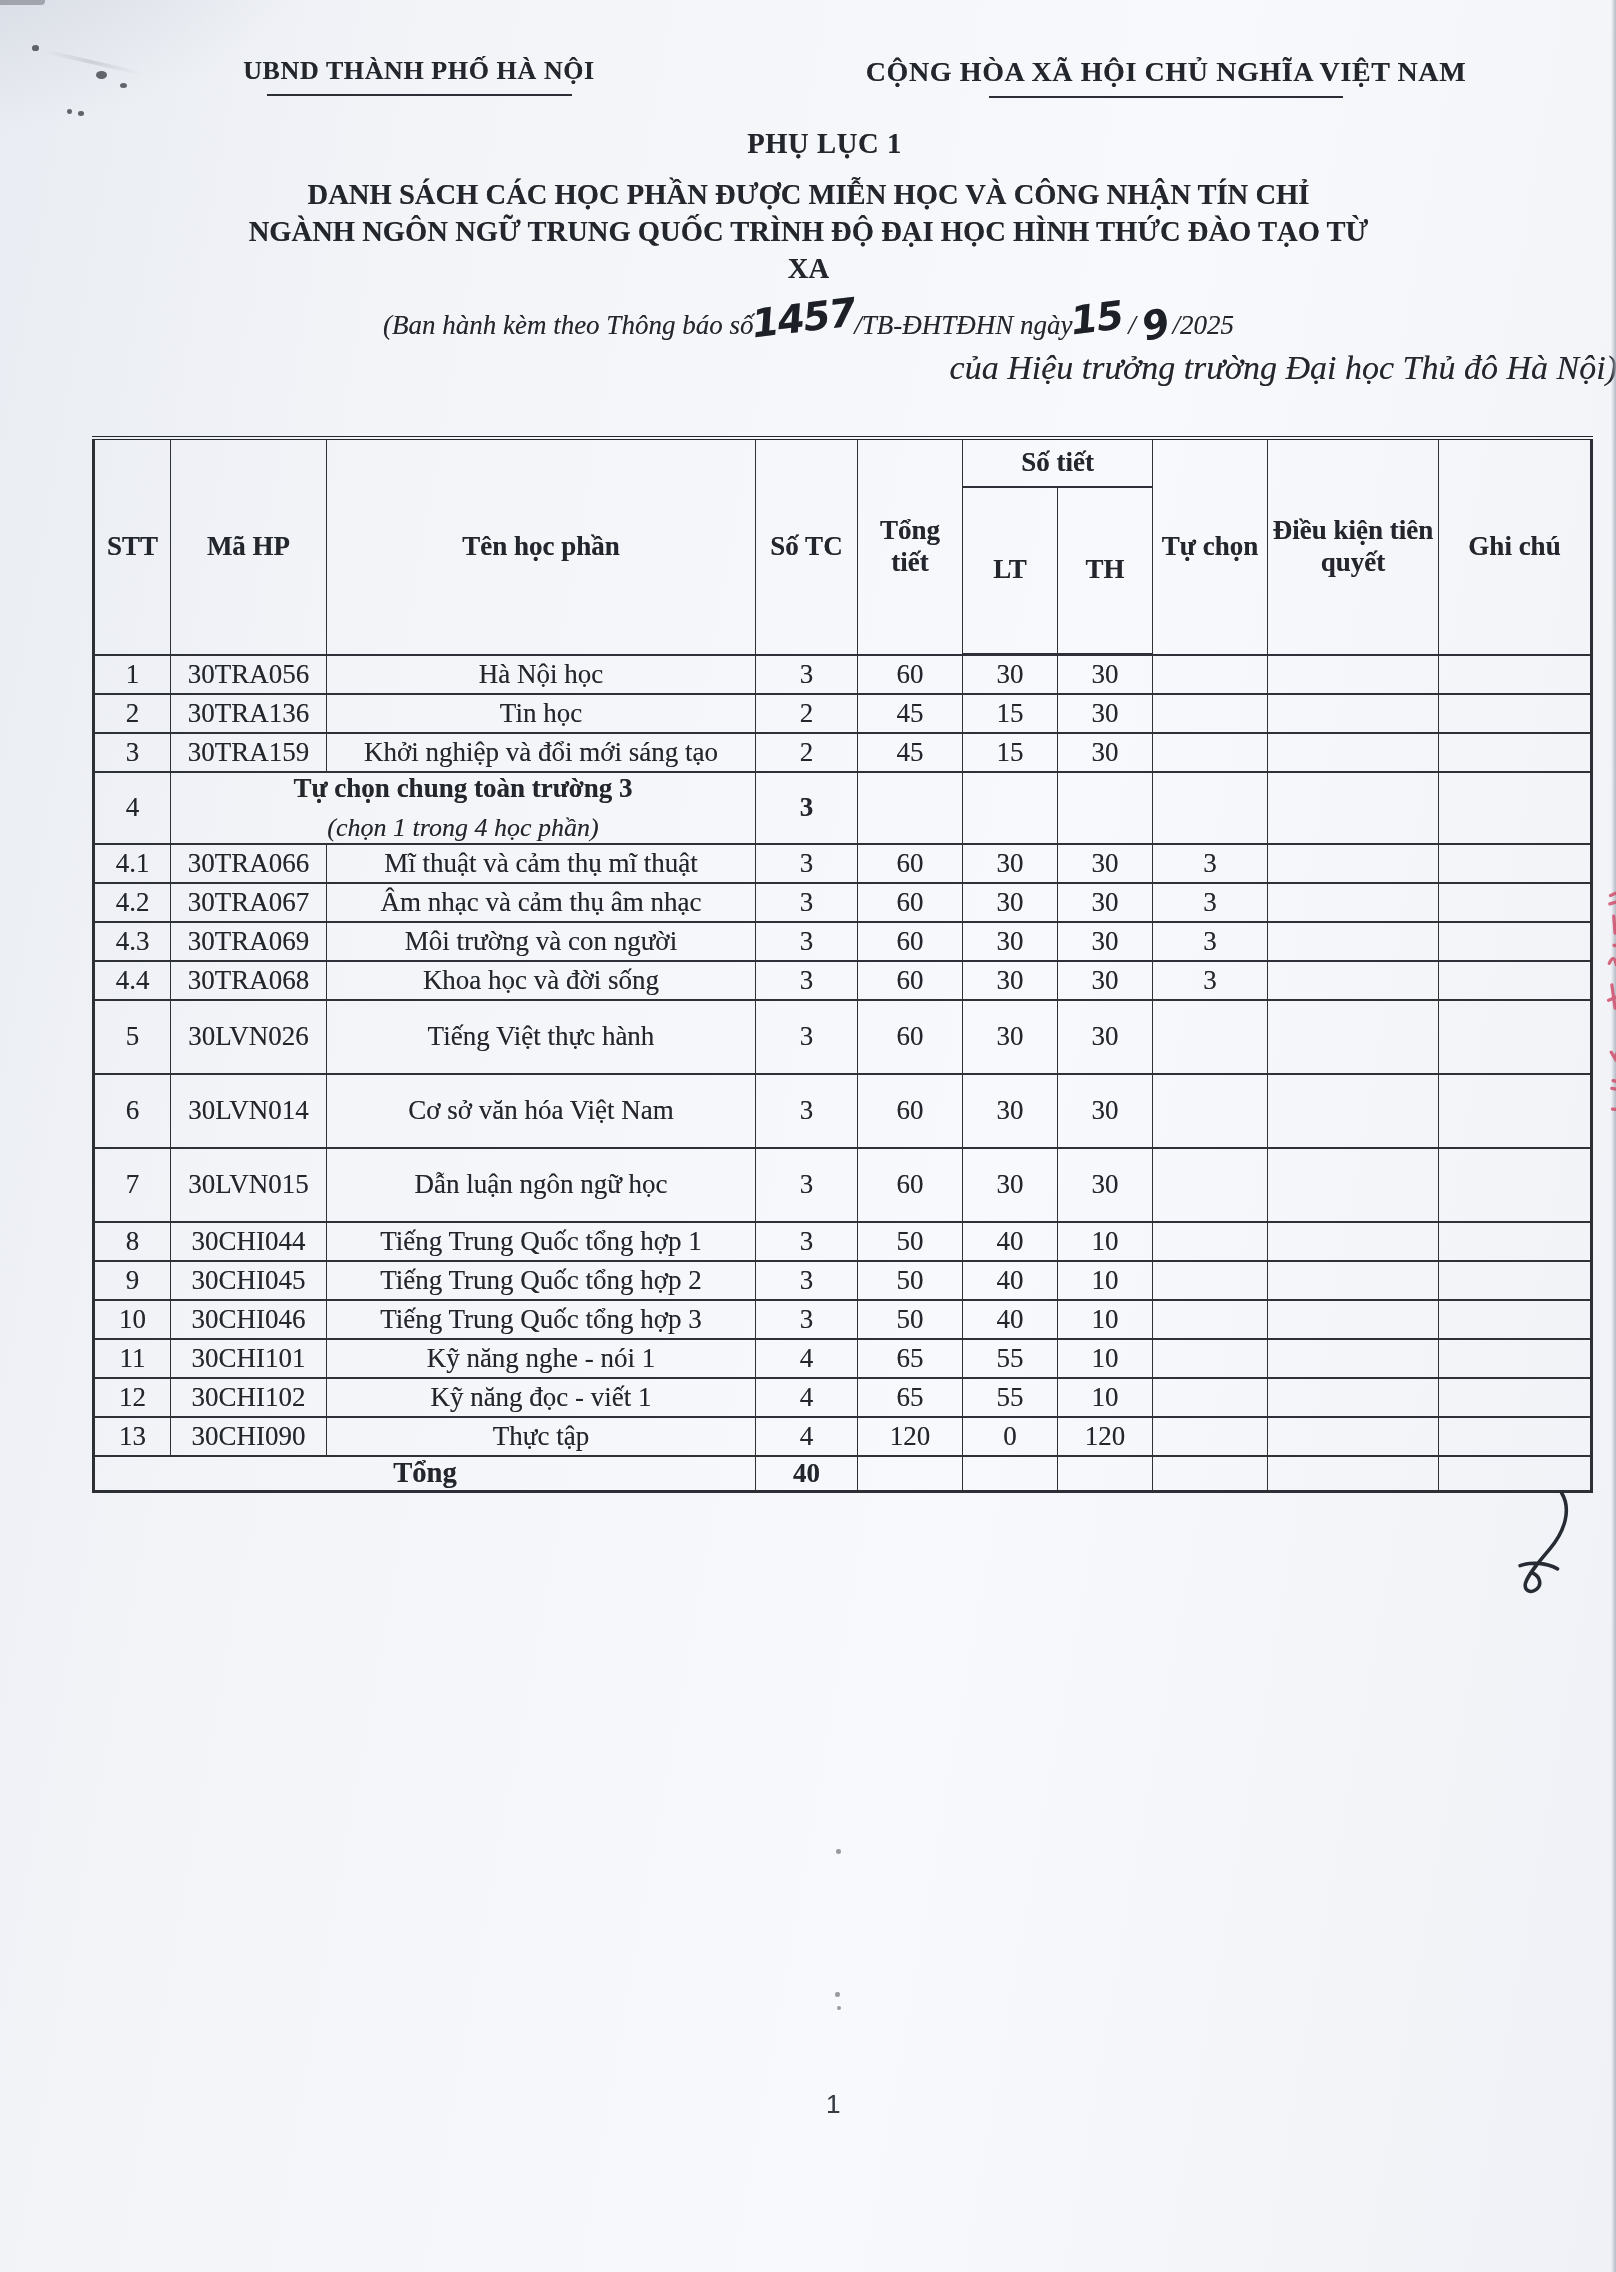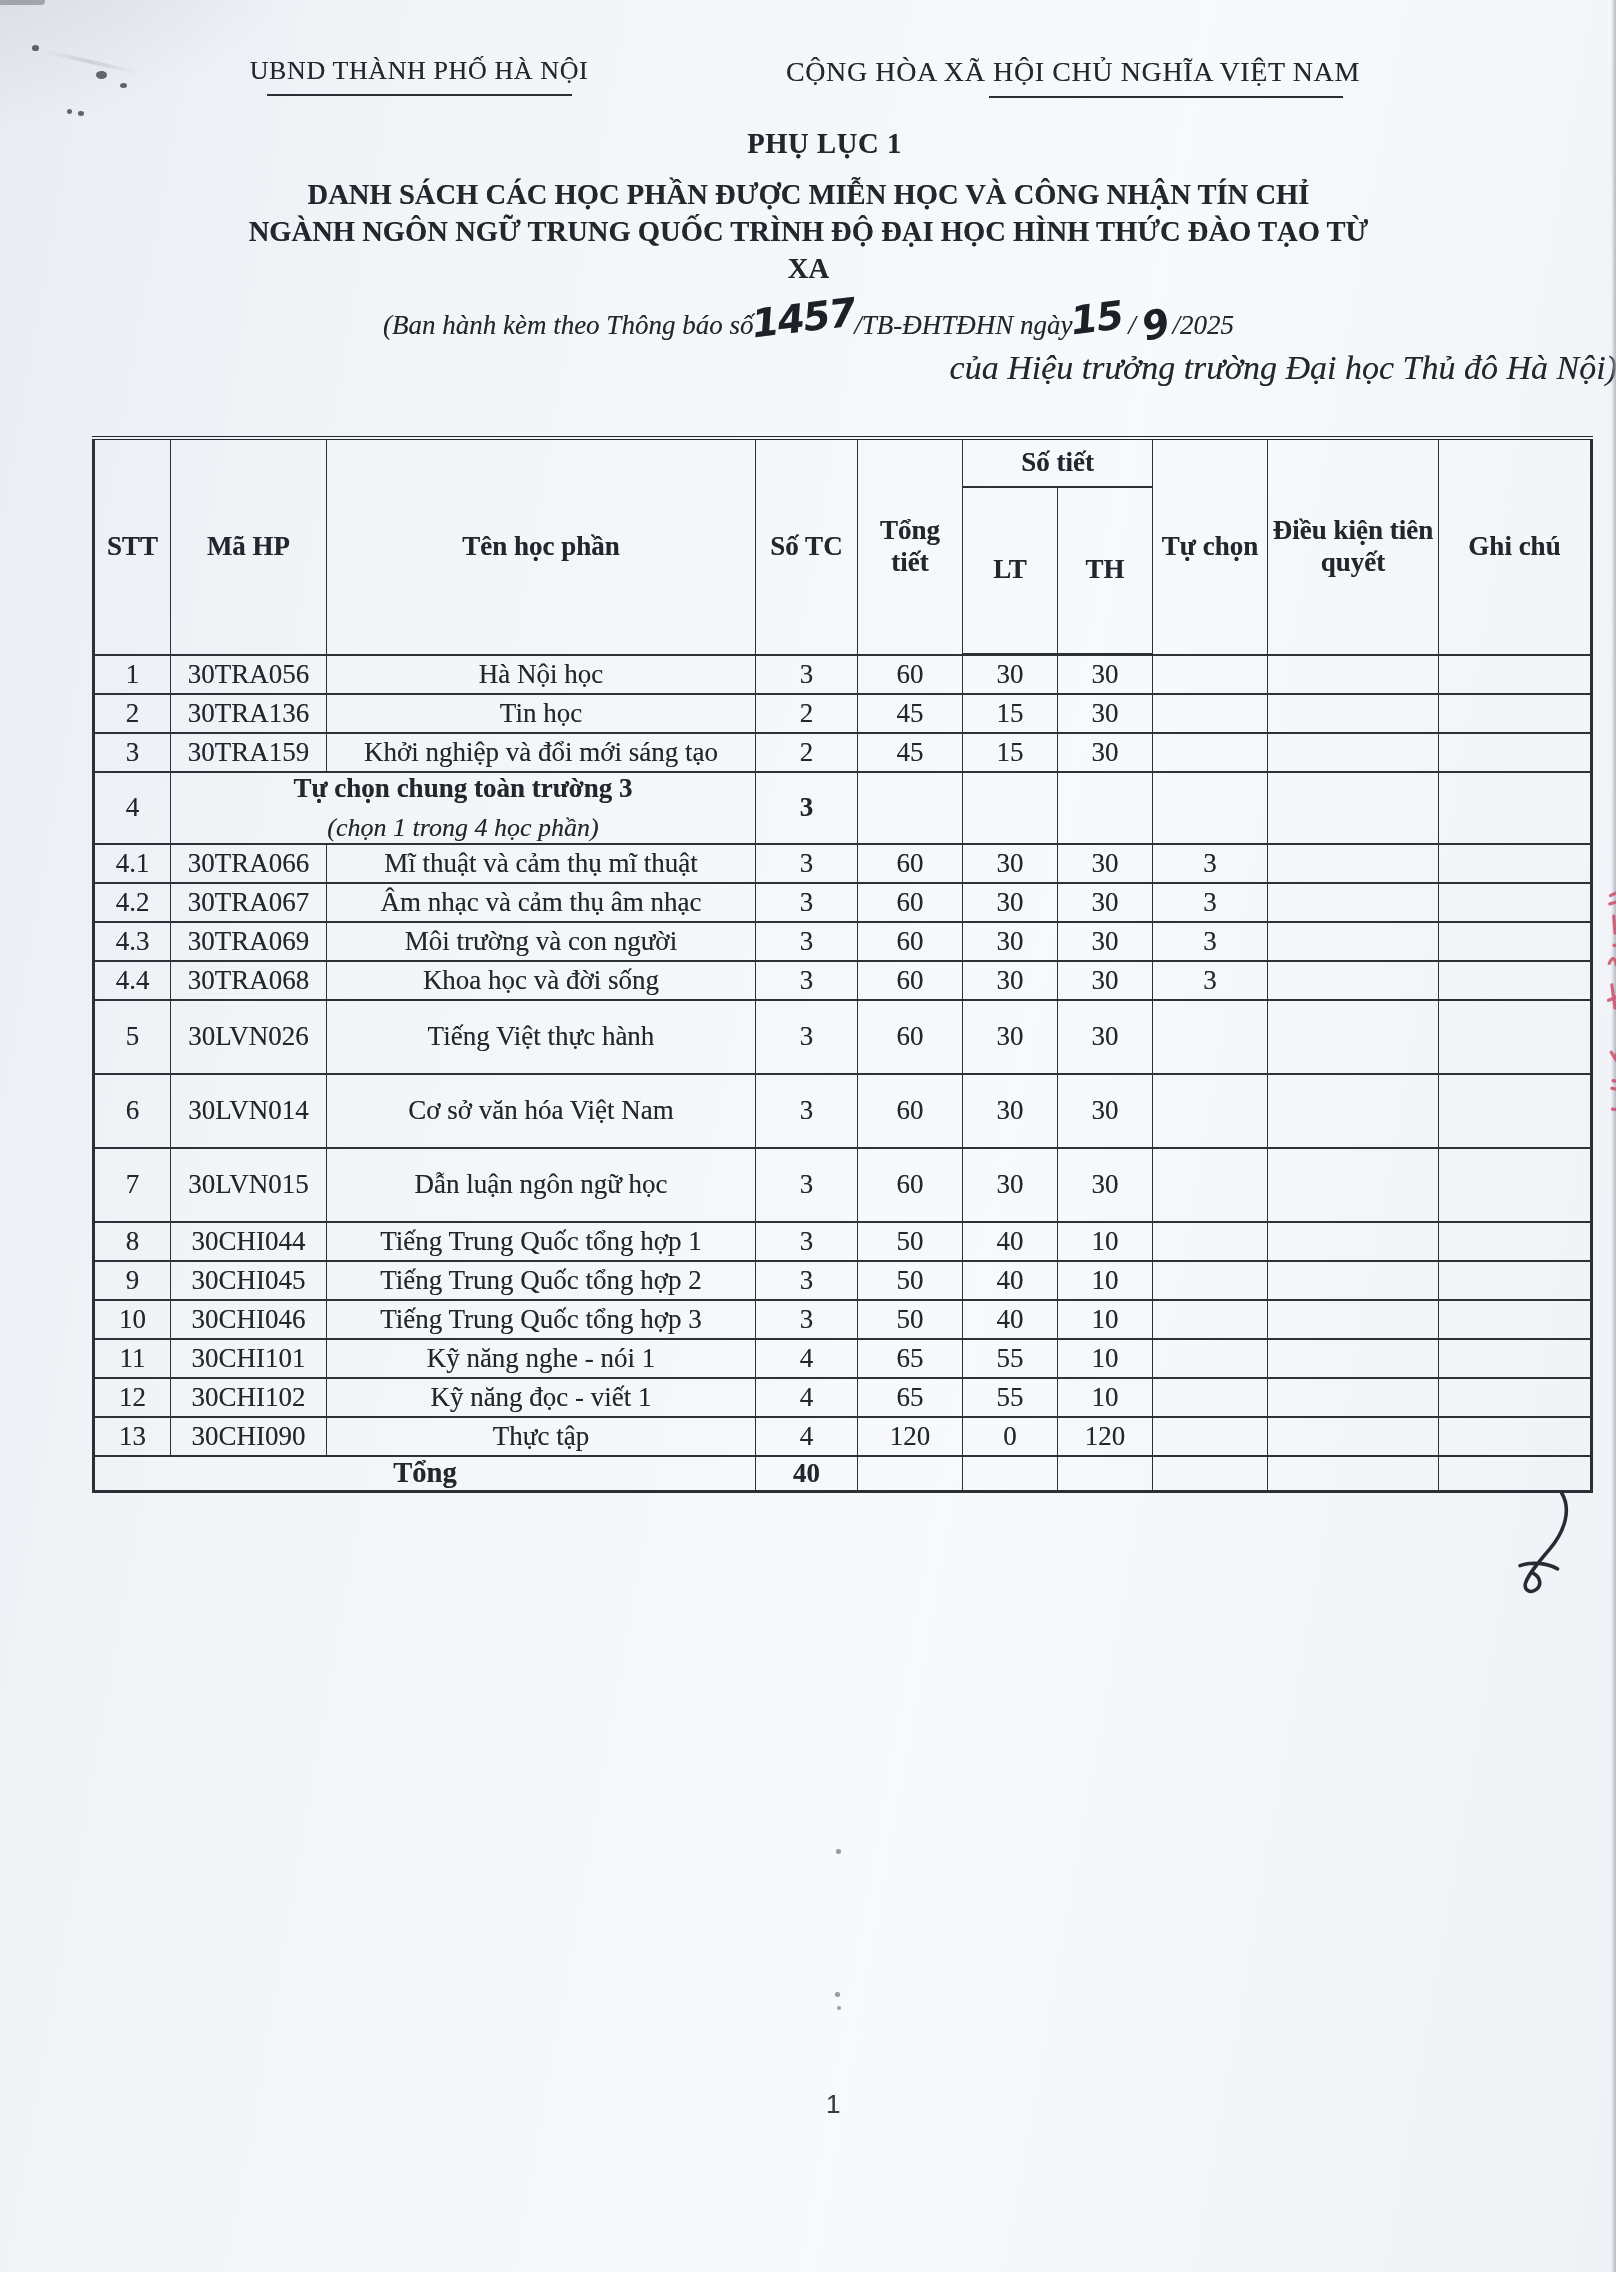--- a/index.html
+++ b/index.html
@@ -11,22 +11,22 @@
       radial-gradient(779px 455px at -5% -5%, rgba(158,166,182,.38), rgba(158,166,182,0) 55%),
       linear-gradient(100deg,#e9ecf2 0%,#f2f4f8 22%,#f8f9fc 60%,#eff1f6 100%);
     font-family:"Liberation Serif","DejaVu Serif",serif;
     color:#23262c;
   }
   .ink{ text-shadow:0 0 0.6px rgba(35,38,44,.45); }
 
   
   .doc-header{display:flex;padding-top:56px;}
   .hdr-left{width:734px;margin-left:52px;text-align:center;}
-  .hdr-right{flex:1;text-align:left;padding-right:71px;}
-  .hdr-line1{font-size:26px;font-weight:normal;letter-spacing:0.6px;}
+  .hdr-right{flex:1;text-align:center;padding-right:71px;}
+  .hdr-line1{font-size:26px;font-weight:bold;letter-spacing:0.6px;}
   .hdr-line2{font-size:28px;font-weight:bold;margin-top:7.8px;letter-spacing:0.6px;}
   .rule{height:2.6px;background:#2b2e34;margin:7.8px auto 0;}
   .rule-left{width:305px;}
   .rule-right{width:354px;}
 
   .appendix{margin-top:30px;text-align:center;font-size:28.6px;font-weight:bold;letter-spacing:0.6px;padding-left:32px;}
   .main-title{width:1156px;margin:17px auto 0;text-align:center;font-size:28.6px;font-weight:bold;line-height:1.28;}
   .issue-line{margin-top:10.4px;text-align:center;font-size:27px;font-style:italic;}
   .issue-line2{text-align:right;font-size:34px;font-style:italic;margin-top:6px;}
   .hand{

